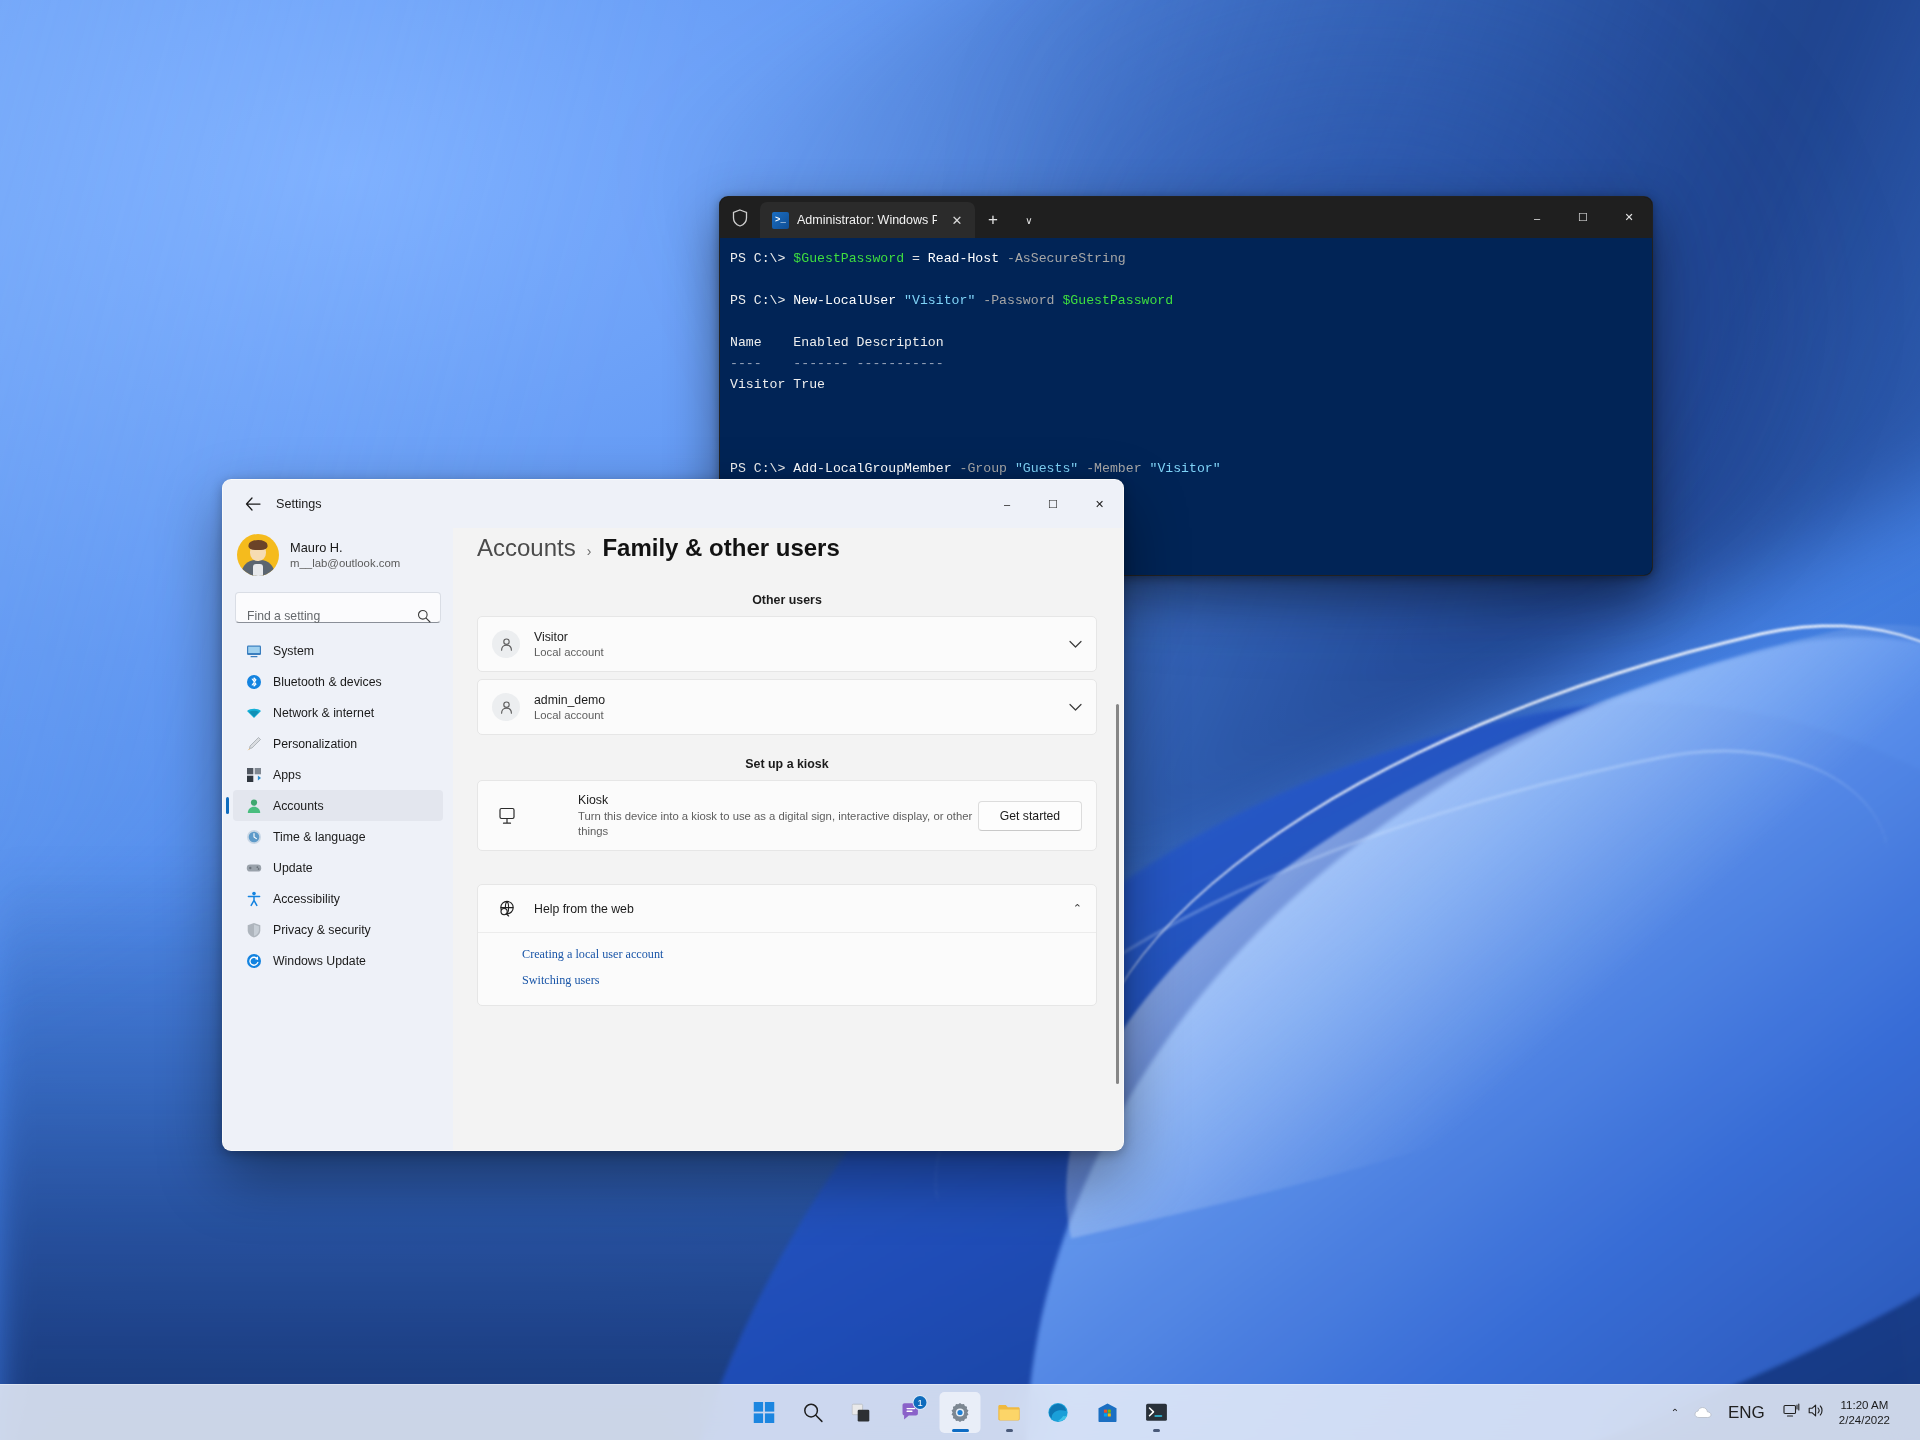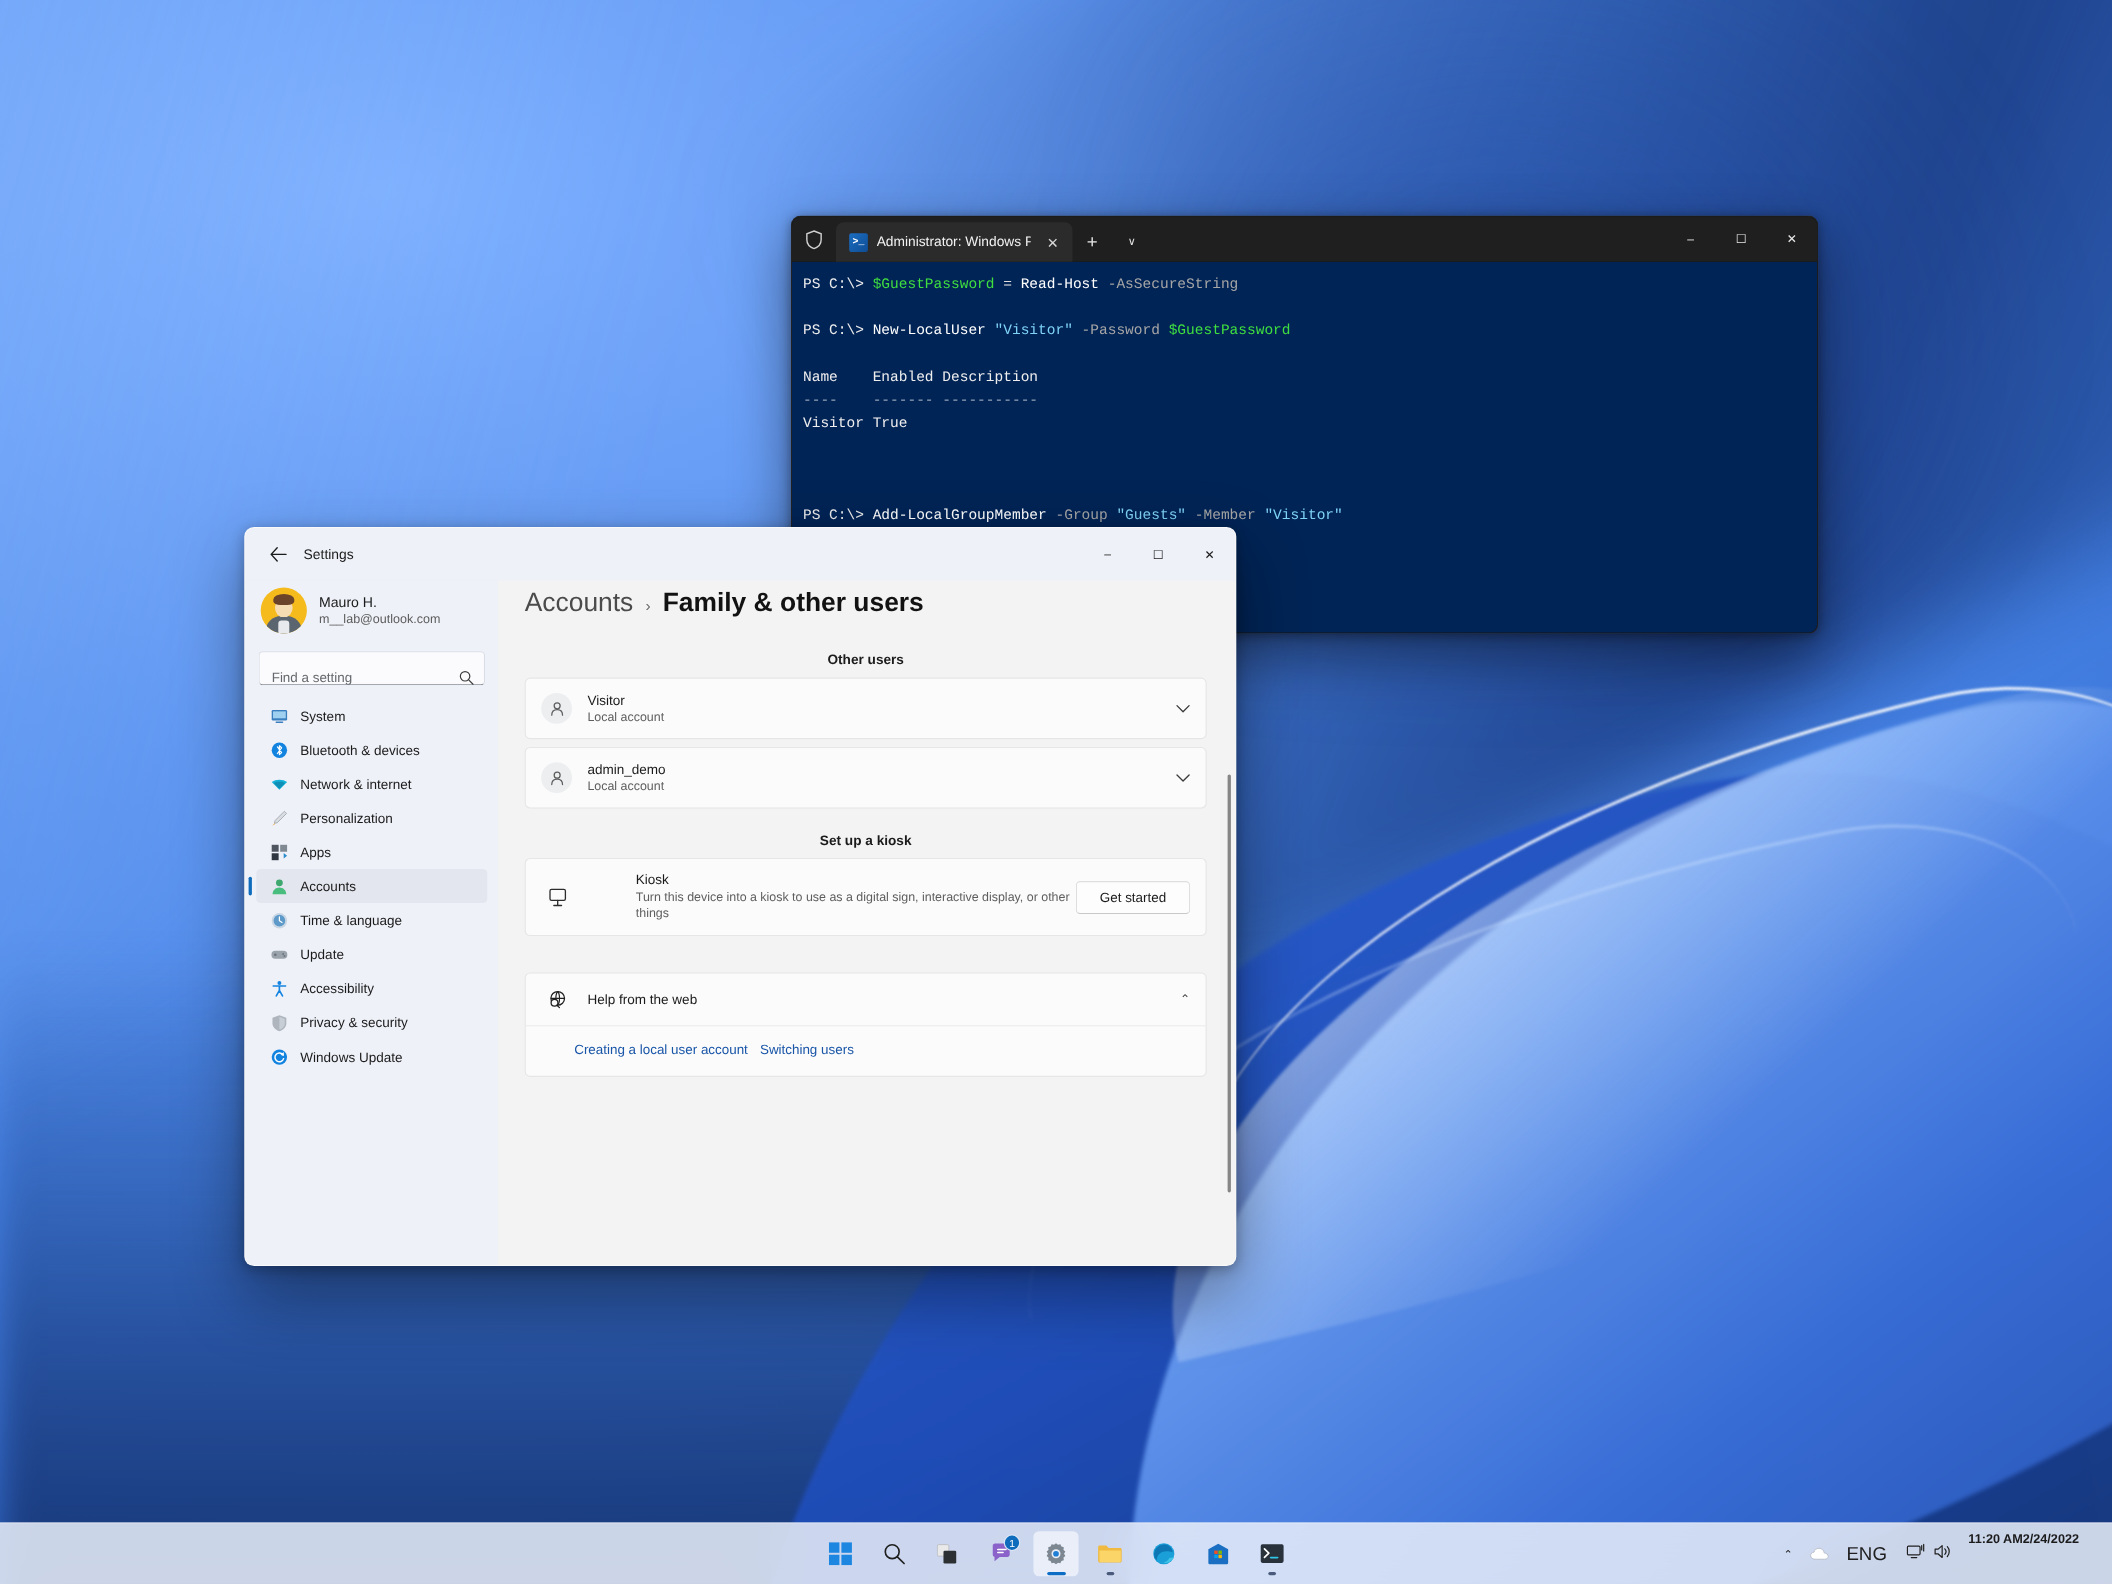--- a/index.html
+++ b/index.html
@@ -311,21 +311,21 @@
   .kiosk-row { display: flex; align-items: center; padding: 11px 14px; }
   .kiosk-icon { width: 30px; flex: 0 0 30px; display: flex; justify-content: center; color: #2c2c2c; margin-right: 12px; }
   .kiosk-text { max-width: 400px; margin-left: 44px; }
   .kiosk-title { font-size: 12.3px; color: #1b1b1b; line-height: 17px; }
   .kiosk-desc { font-size: 11.3px; color: #5e5e5e; line-height: 15px; }
 
   #card-help { margin-top: 33px; }
   .help-head { display: flex; align-items: center; padding: 0 14px; min-height: 48px; border-bottom: 1px solid #ececec; }
   .help-icon { width: 30px; flex: 0 0 30px; display: flex; justify-content: center; margin-right: 12px; color: #1f1f1f; }
   .help-label { font-size: 12.3px; color: #1b1b1b; }
-  .help-links { padding: 14px 0 17px 44px; display: flex; flex-direction: row; gap: 11px; }
+  .help-links { padding: 14px 0 17px 44px; display: flex; flex-direction: column; gap: 11px; font-family: Liberation Serif, serif; }
   .help-link { font-size: 12.2px; color: #1a56a8; text-decoration: none; }
 
   #st-scrollbar {
     position: absolute; right: 4px; top: 176px; width: 3px; height: 380px;
     background: #868686; border-radius: 2px;
   }
 
   
   #taskbar {
     position: absolute; left: 0; bottom: 0; width: 1920px; height: 56px;
@@ -363,23 +363,23 @@
   }
   .tray-btn {
     display: flex; align-items: center; justify-content: center;
     height: 40px; border-radius: 4px; color: #202020;
   }
   #tray-chevron { width: 28px; font-size: 10px; }
   #tray-cloud { width: 30px; }
   #tray-lang { padding: 0 9px; font-size: 17px; }
   #tray-netvol { display: flex; align-items: center; gap: 8px; padding: 0 9px; }
   #tray-clock {
-    display: flex; flex-direction: row; align-items: flex-start;
+    display: flex; flex-direction: column; align-items: center;
     justify-content: center; padding: 0 10px 0 6px; height: 40px;
-    font-size: 11.5px; color: #1b1b1b; line-height: 15px; font-weight: bold;
+    font-size: 11.5px; color: #1b1b1b; line-height: 15px;
   }
   #tray-notif { width: 8px; }
 </style>
 </head>
 <body>
 
 <div id="desktop">
 
   <div class="wp-layer" id="wp-base"></div>
   <div class="wp-layer" id="wp-lightsweep"></div>

